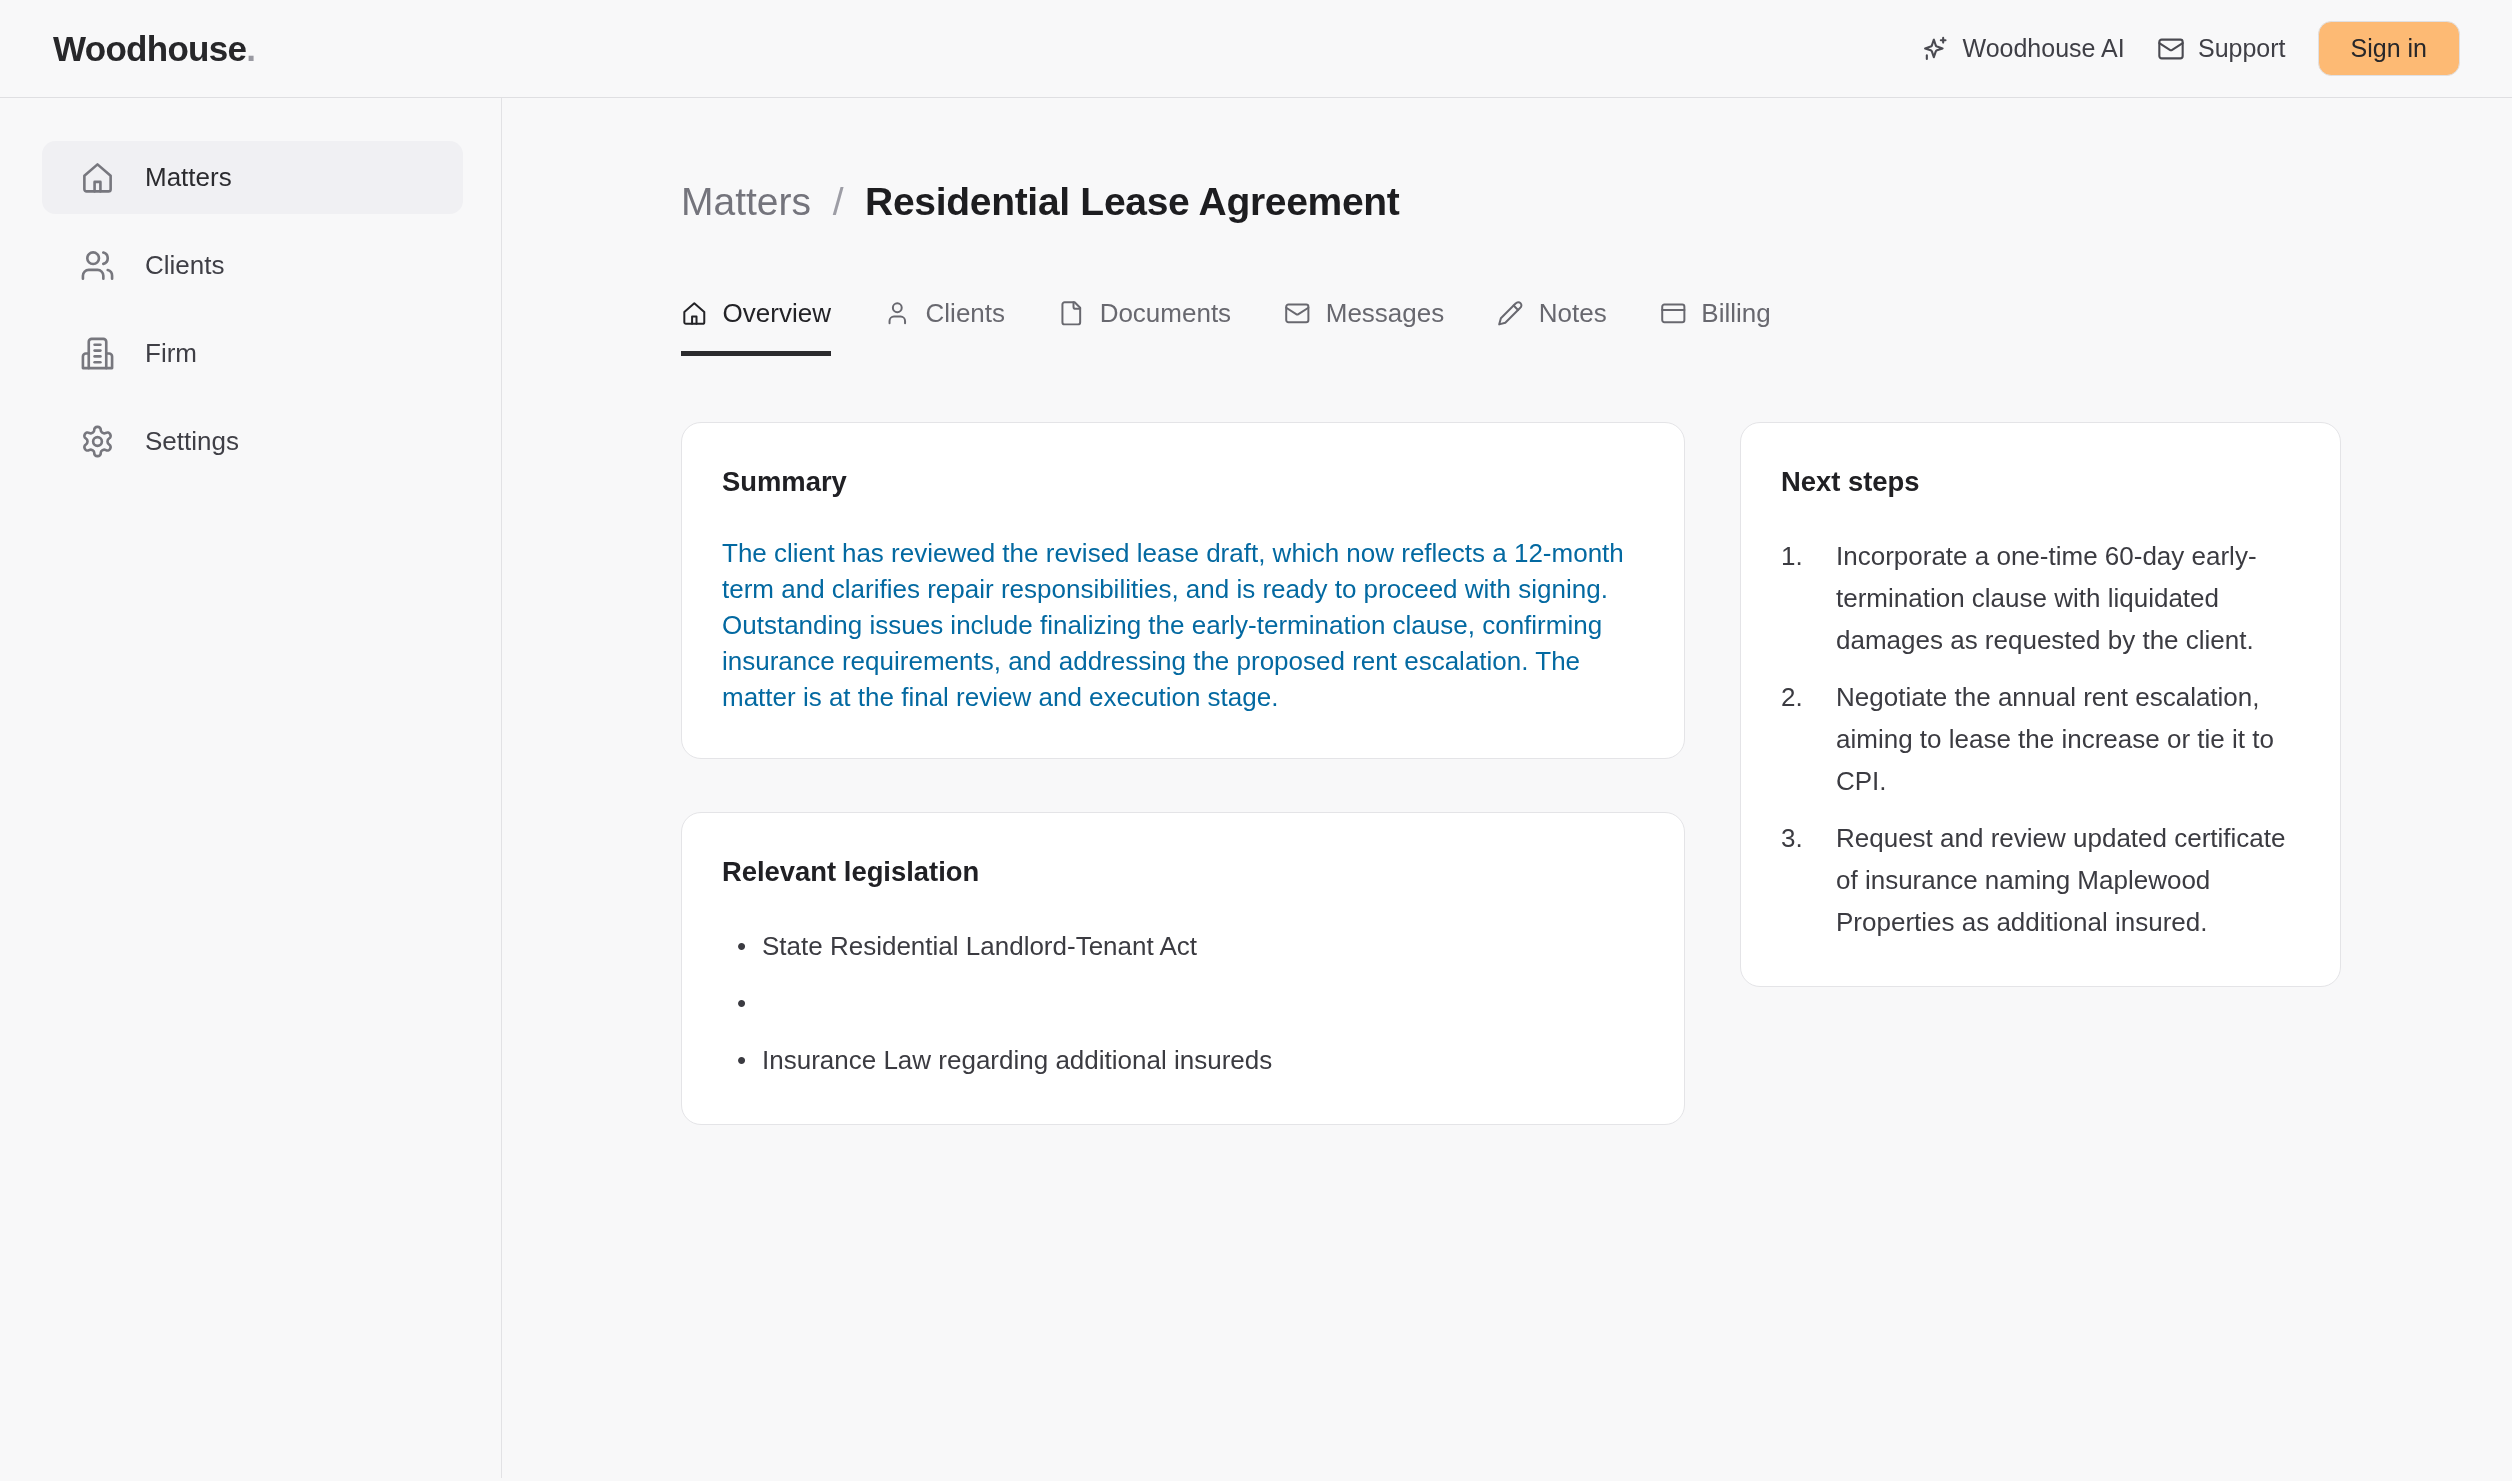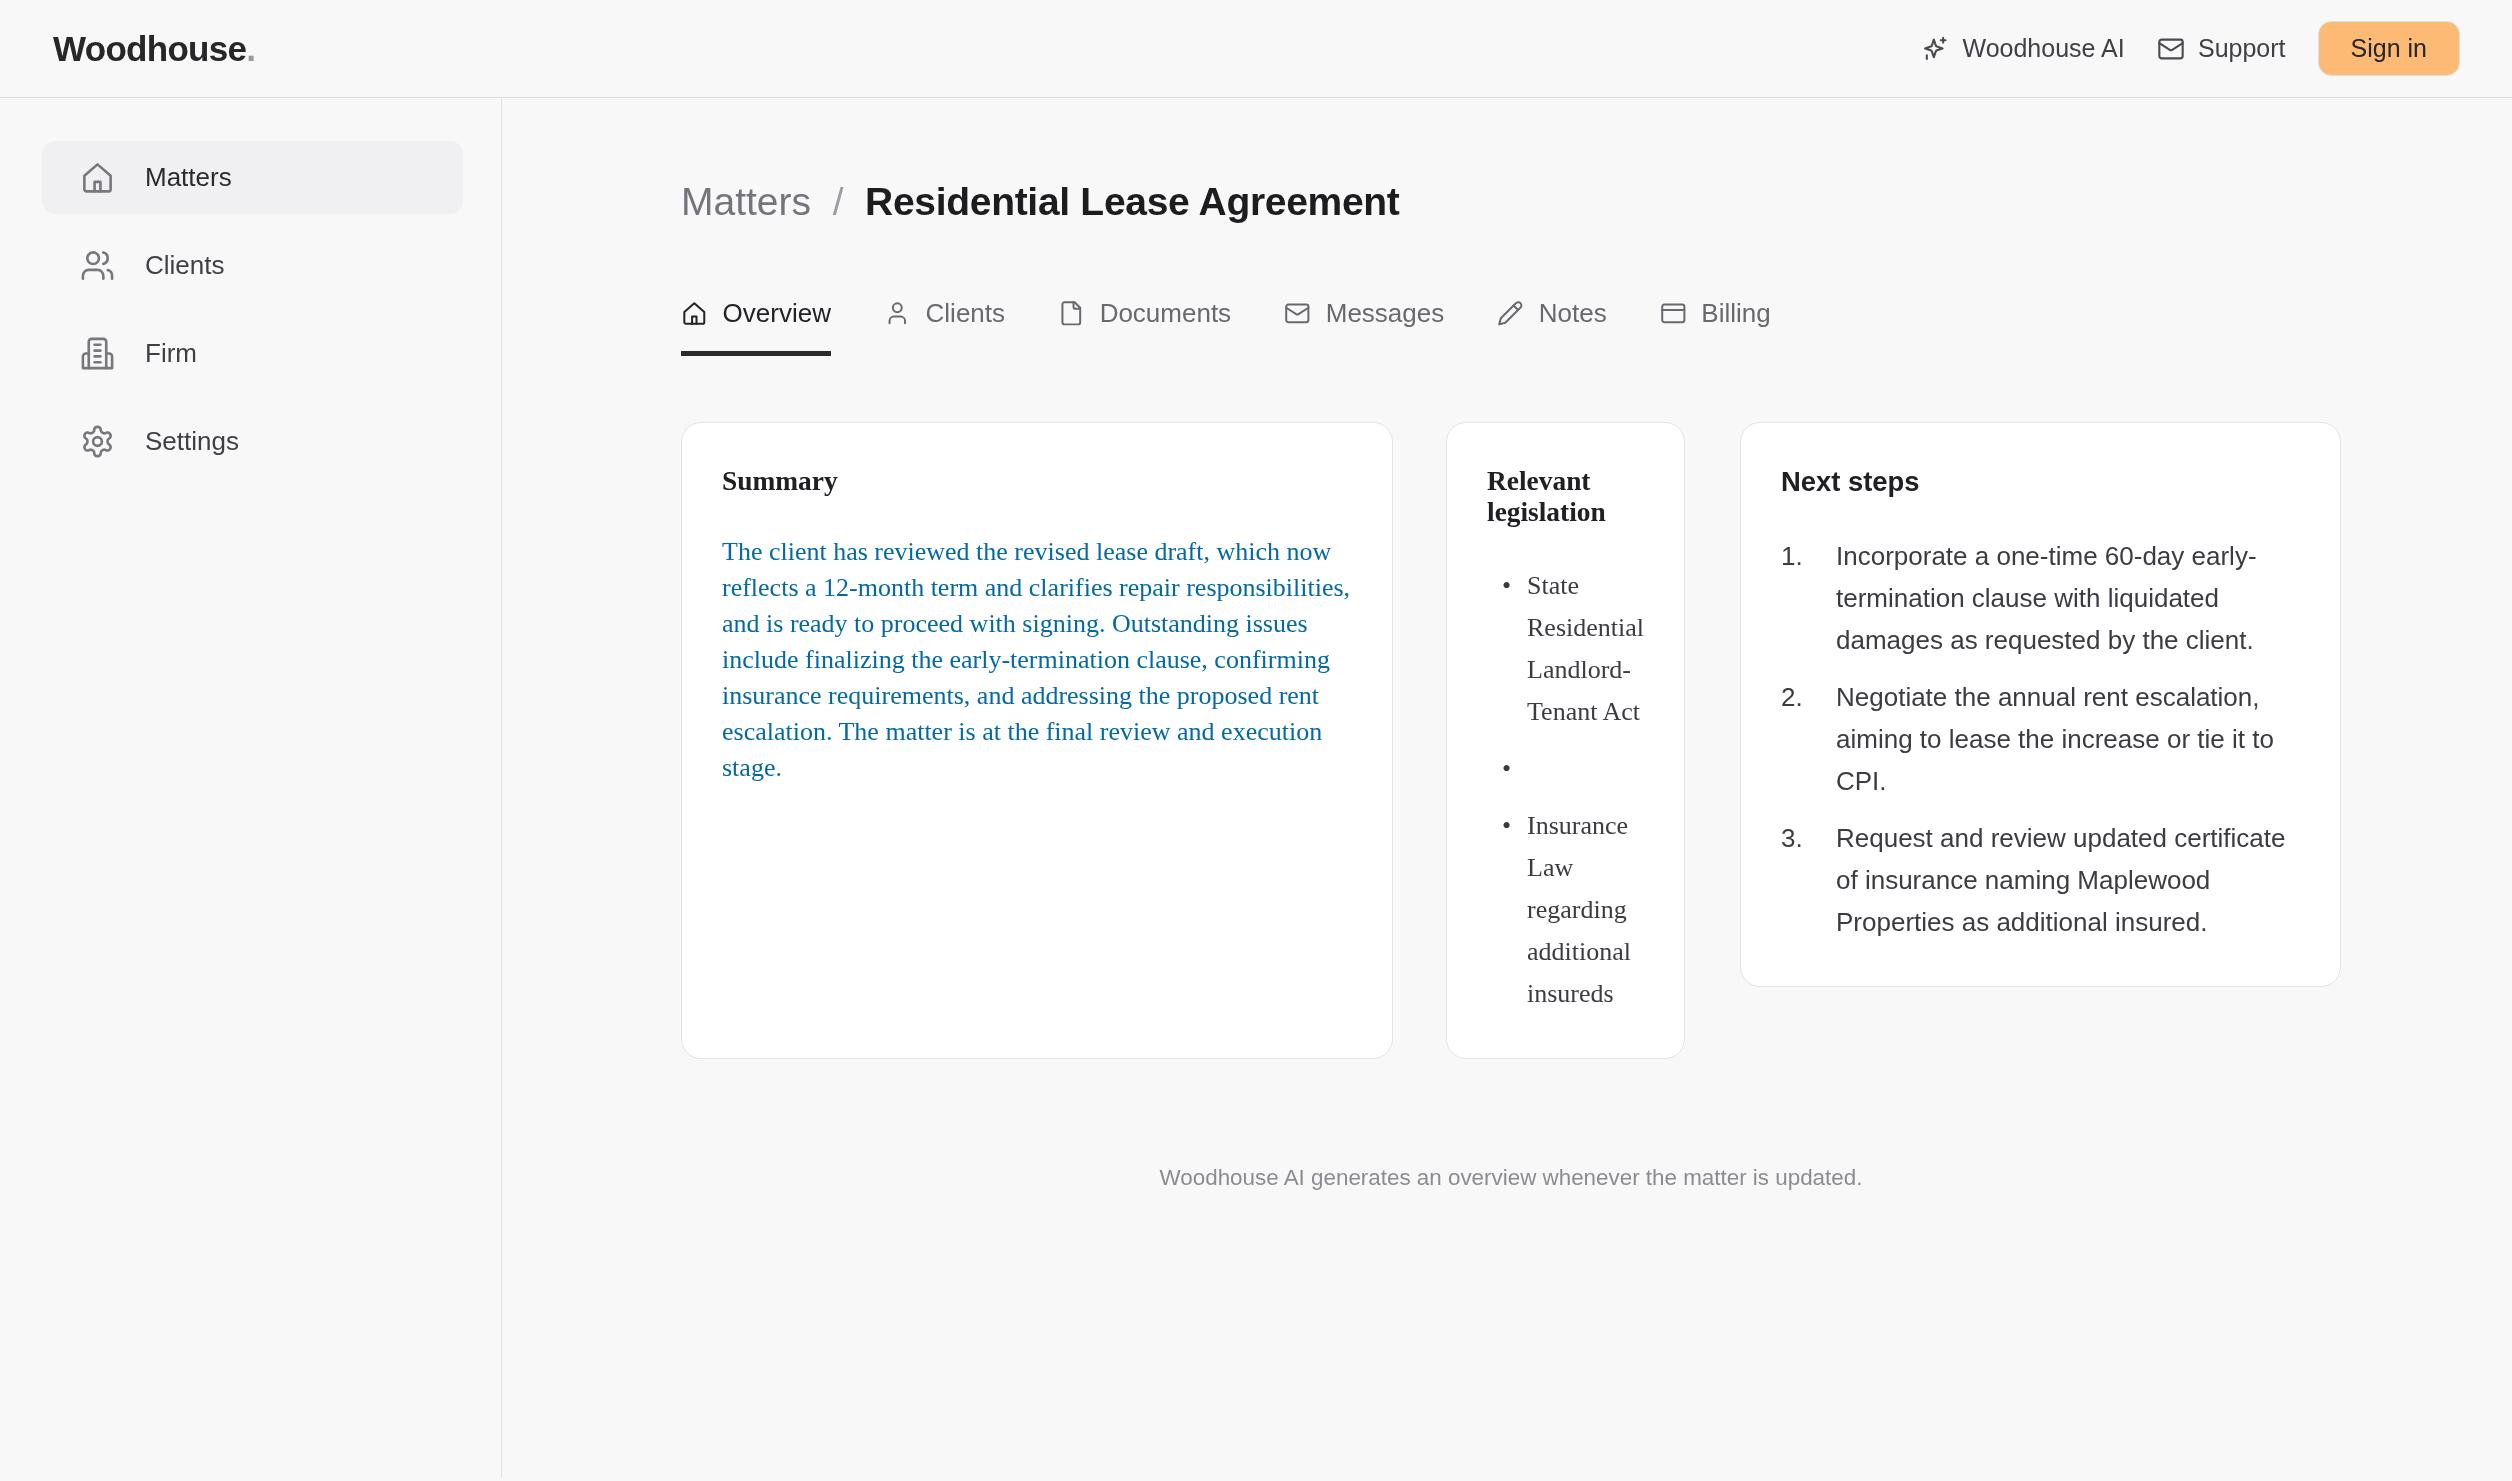--- a/index.html
+++ b/index.html
@@ -64,21 +64,21 @@
     display:flex; align-items:center; gap:15px;
     font-size:26px; color:#68686f;
     padding-bottom:21.6px;
     border-bottom:5px solid transparent;
     cursor:pointer;
   }
   .tab.active { color:#232327; border-bottom-color:#2b2b2e; }
   .tab svg { width:26.6px; height:26.6px; flex:0 0 26.6px; }
 
   .grid { display:flex; gap:55px; margin-top:66px; width:1660px; }
-  .col-left { width:1004px; flex:0 0 1004px; display:flex; flex-direction:row; gap:53px;font-family:Liberation Serif, serif; }
+  .col-left { width:1004px; flex:0 0 1004px; display:flex; flex-direction:column; gap:53px; }
   .col-right { flex:1; }
   .card {
     background:#ffffff;
     border:1.7px solid #e4e4e7;
     border-radius:20px;
     padding:43px 40px;
   }
   .card-title { font-size:27.4px; font-weight:700; color:#202024; }
   .card-body { margin-top:37px; font-size:26px; line-height:36px; color:#0369a1; }
 
@@ -294,17 +294,16 @@
             </li>
             <li>
               <span class="marker">3.</span>
               <span>Request and review updated certificate of insurance naming Maplewood Properties as additional insured.</span>
             </li>
           </ol>
         </div>
       </div>
     </div>
 
-    <div class="footer-note">Woodhouse AI generates an overview whenever the matter is updated.</div>
 
   </div>
 </div>
 
 
 </body></html>

